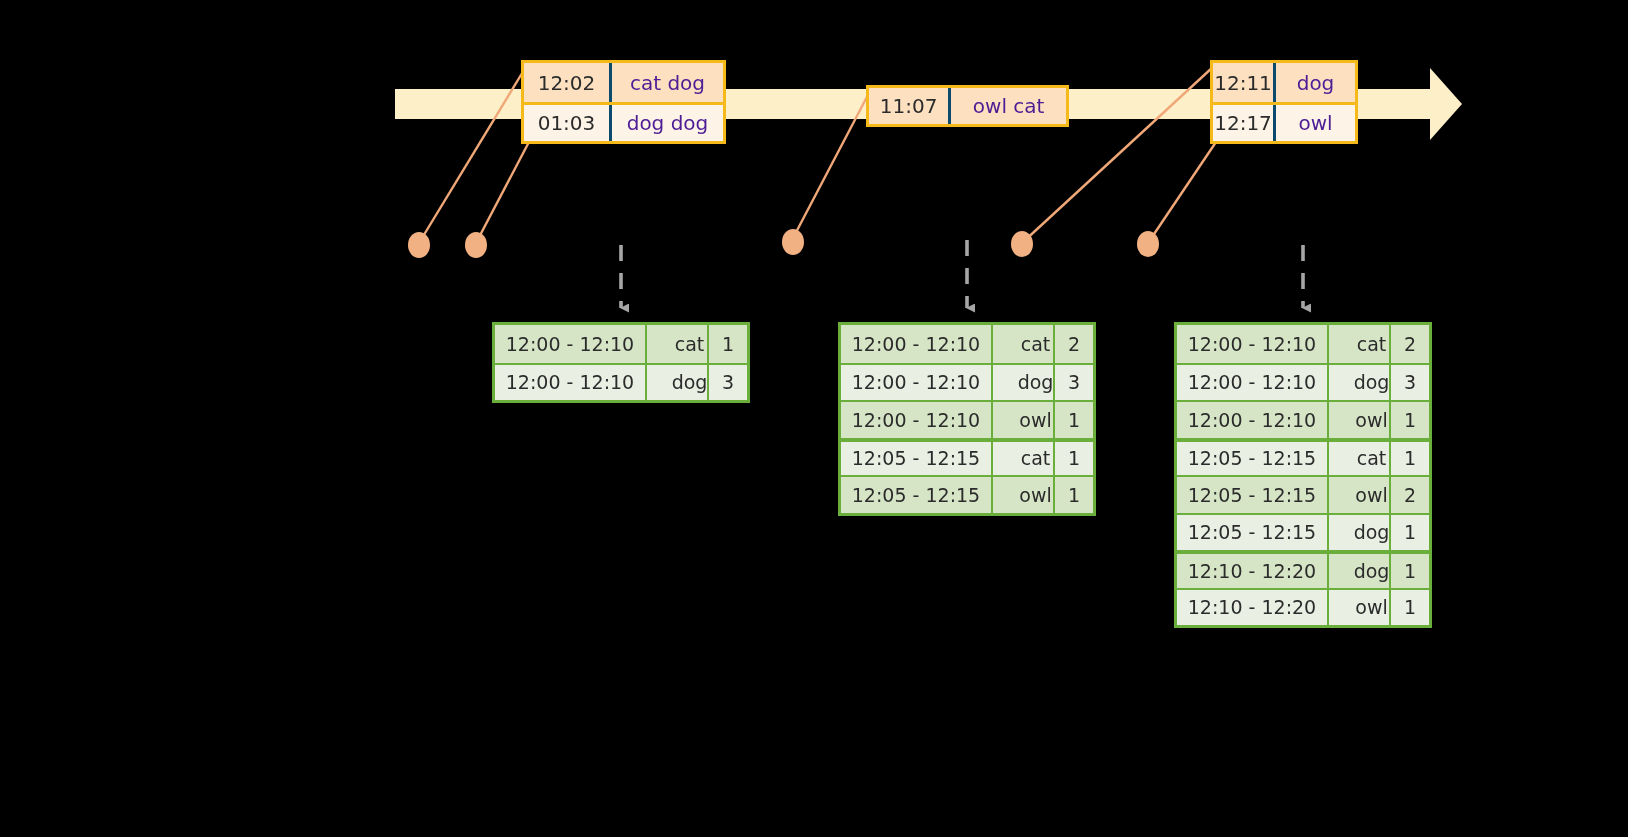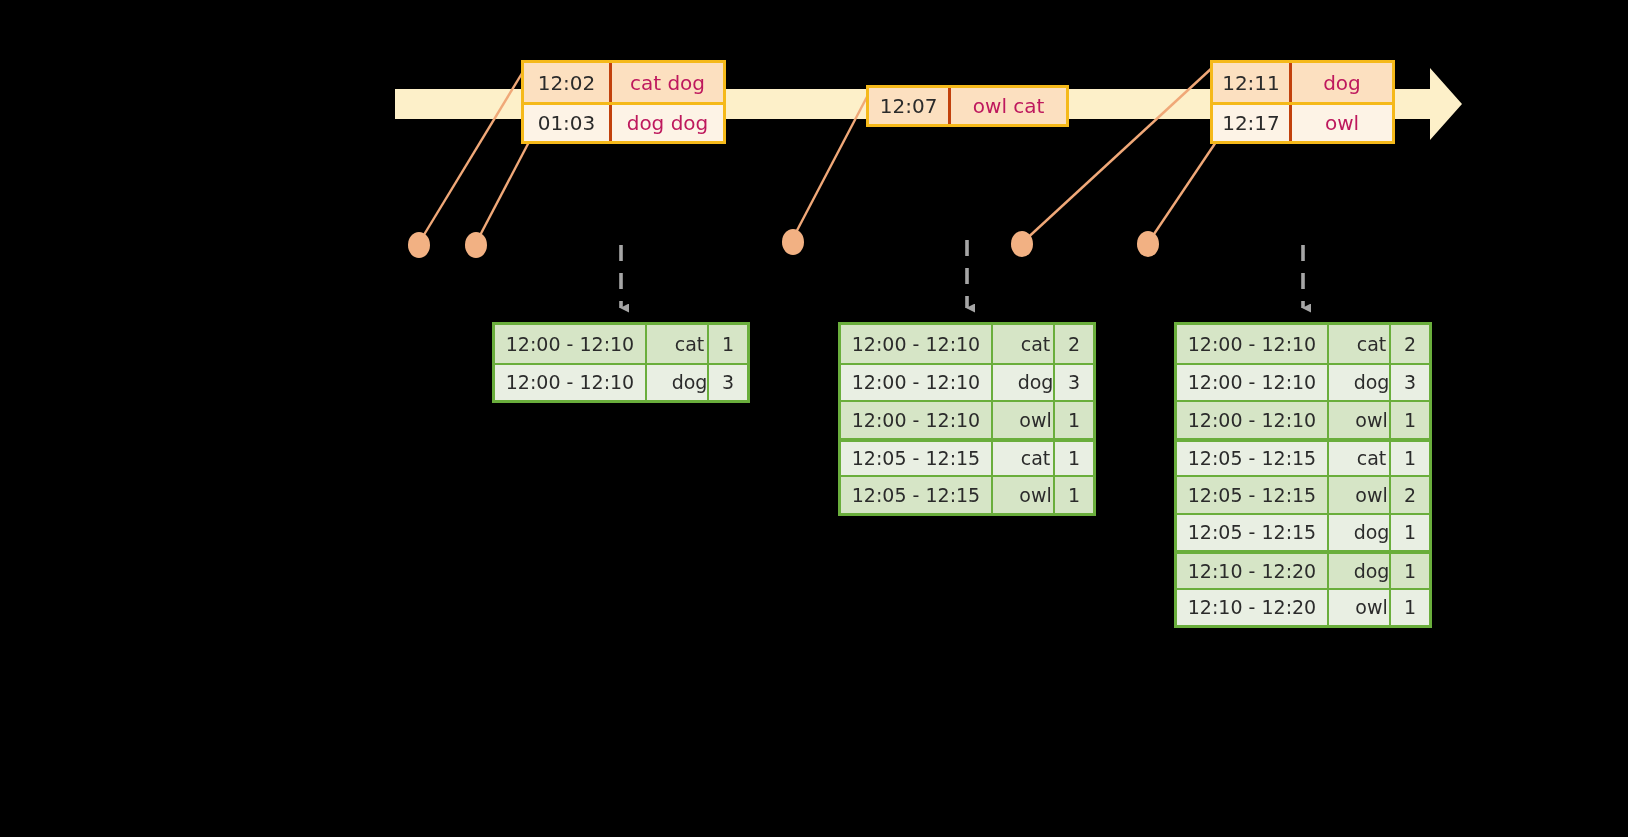--- a/index.html
+++ b/index.html
@@ -11,24 +11,24 @@
   
   #overlay{position:absolute;left:0;top:0;width:1628px;height:837px;pointer-events:none;}
 
   
   .evt-box{position:absolute;border:3px solid #f5b91a;box-sizing:border-box;
            background:#fdf0dc;}
   .evt-row{display:flex;height:39px;box-sizing:border-box;}
   .evt-row.r0{background:#fce0c0;}
   .evt-row.r1{background:#fdf3e6;border-top:3px solid #f5b91a;}
   .evt-time{display:flex;align-items:center;justify-content:center;
-            border-right:3px solid #c2410c;box-sizing:border-box;
+            border-right:3px solid #0c4a6e;box-sizing:border-box;
             font-size:20px;color:#2b2b2b;}
   .evt-val{display:flex;align-items:center;justify-content:center;
-           box-sizing:border-box;font-size:20px;color:#be185d;}
+           box-sizing:border-box;font-size:20px;color:#4c1d95;}
 
   
   .res-table{position:absolute;border:3px solid #6aae3c;box-sizing:border-box;
              background:#6aae3c;}
   .res-row{display:flex;height:37.5px;box-sizing:border-box;}
   .res-row.even{background:#d6e5c6;}
   .res-row.odd{background:#e9efe3;}
   .res-row.grp{border-top:4px solid #6aae3c;}
   .res-win{display:flex;align-items:center;justify-content:center;
            border-right:2px solid #6aae3c;box-sizing:border-box;
@@ -86,26 +86,26 @@
       <div class="evt-val" style="width:111px;">cat dog</div>
     </div>
     <div class="evt-row r1">
       <div class="evt-time" style="width:88px;">01:03</div>
       <div class="evt-val" style="width:111px;text-align:right;">dog dog</div>
     </div>
   </div>
 
   <div class="evt-box" style="left:866px;top:85px;width:203px;height:42px;">
     <div class="evt-row r0" style="height:36px;">
-      <div class="evt-time" style="width:88px;">12:07</div>
+      <div class="evt-time" style="width:88px;">11:07</div>
       <div class="evt-val" style="width:123px;">owl cat</div>
     </div>
   </div>
 
-  <div class="evt-box" style="left:1210px;top:60px;width:185px;height:84px;">
+  <div class="evt-box" style="left:1210px;top:60px;width:148px;height:84px;">
     <div class="evt-row r0">
       <div class="evt-time" style="width:79px;">12:11</div>
       <div class="evt-val" style="width:100px;">dog</div>
     </div>
     <div class="evt-row r1">
       <div class="evt-time" style="width:79px;">12:17</div>
       <div class="evt-val" style="width:100px;">owl</div>
     </div>
   </div>
 

